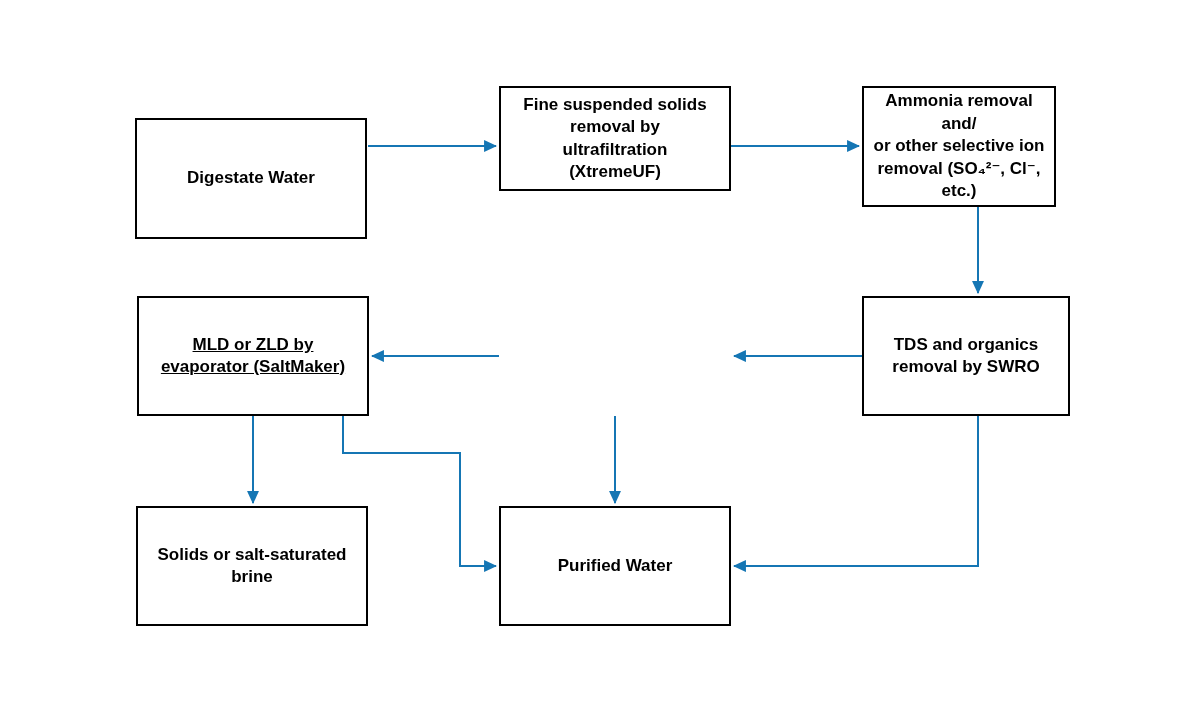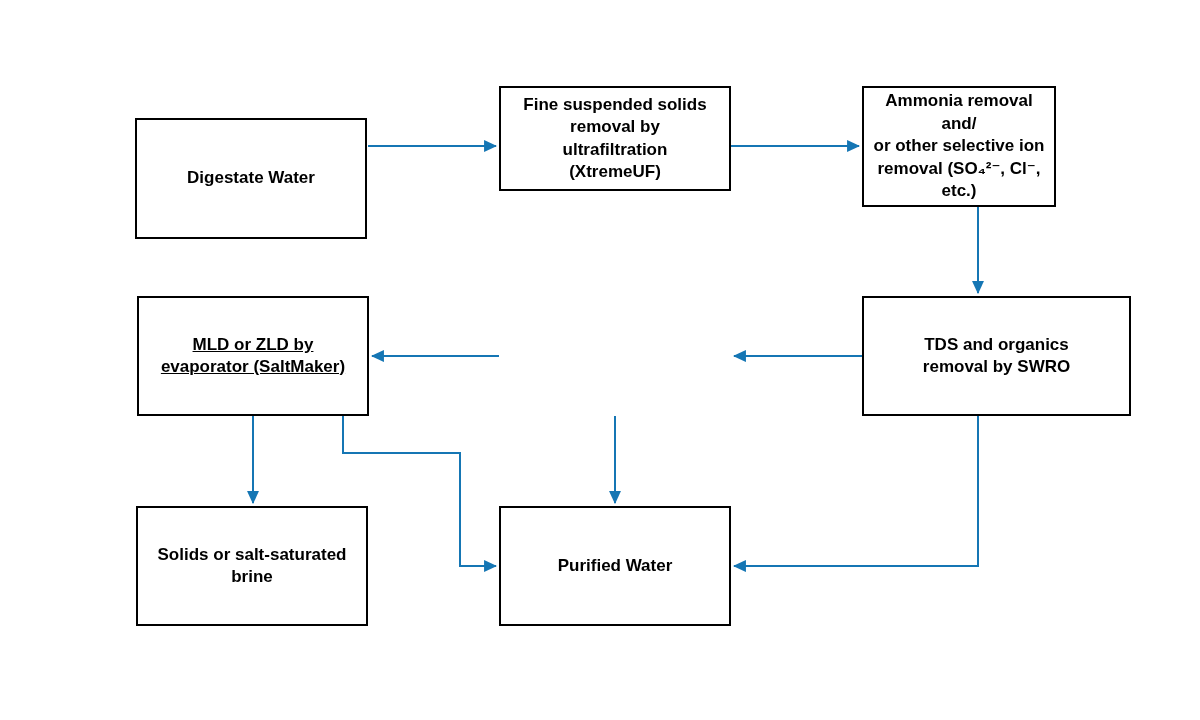--- a/index.html
+++ b/index.html
@@ -41,21 +41,21 @@
     line-height: 1.32;
     white-space: pre-line;
     padding: 0 3px;
     z-index: 1;
   }
   #node-digestate { left: 135px; top: 70px;  height: 121px; margin-top: 48px; }
   #node-uf        { left: 499px; top: 86px;  height: 105px; }
   #node-ammonia   { left: 862px; top: 86px;  height: 121px; width: 194px; }
   #node-mld       { left: 137px; top: 296px; text-decoration: underline; }
   #node-uhpro     { left: 499px; top: 296px; }
-  #node-swro      { left: 862px; top: 296px; width: 269px; }
+  #node-swro      { left: 862px; top: 296px; width: 208px; }
   #node-solids    { left: 136px; top: 506px; }
   #node-purified  { left: 499px; top: 506px; }
 </style>
 </head>
 <body>
 
 <div class="canvas">
 
   <svg class="edges-layer" width="1200" height="720" viewBox="0 0 1200 720" xmlns="http://www.w3.org/2000/svg">
     <defs>

